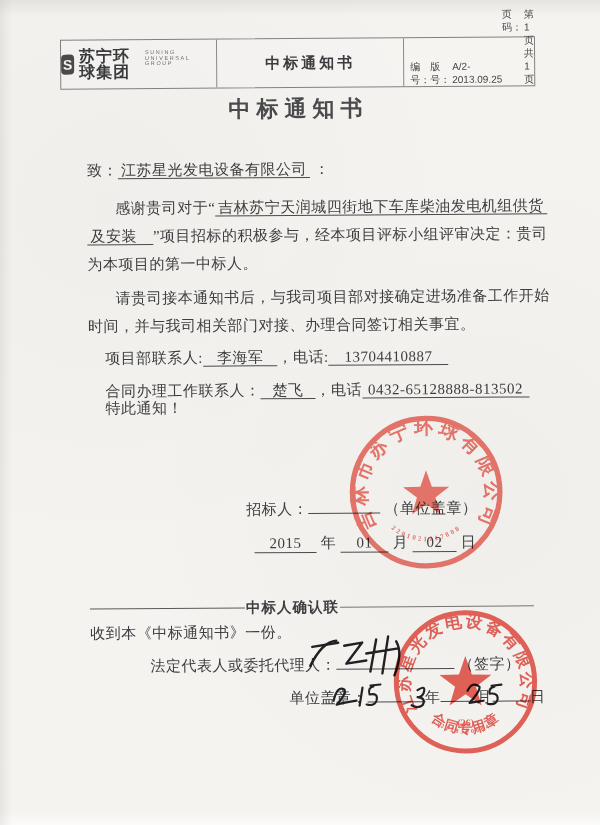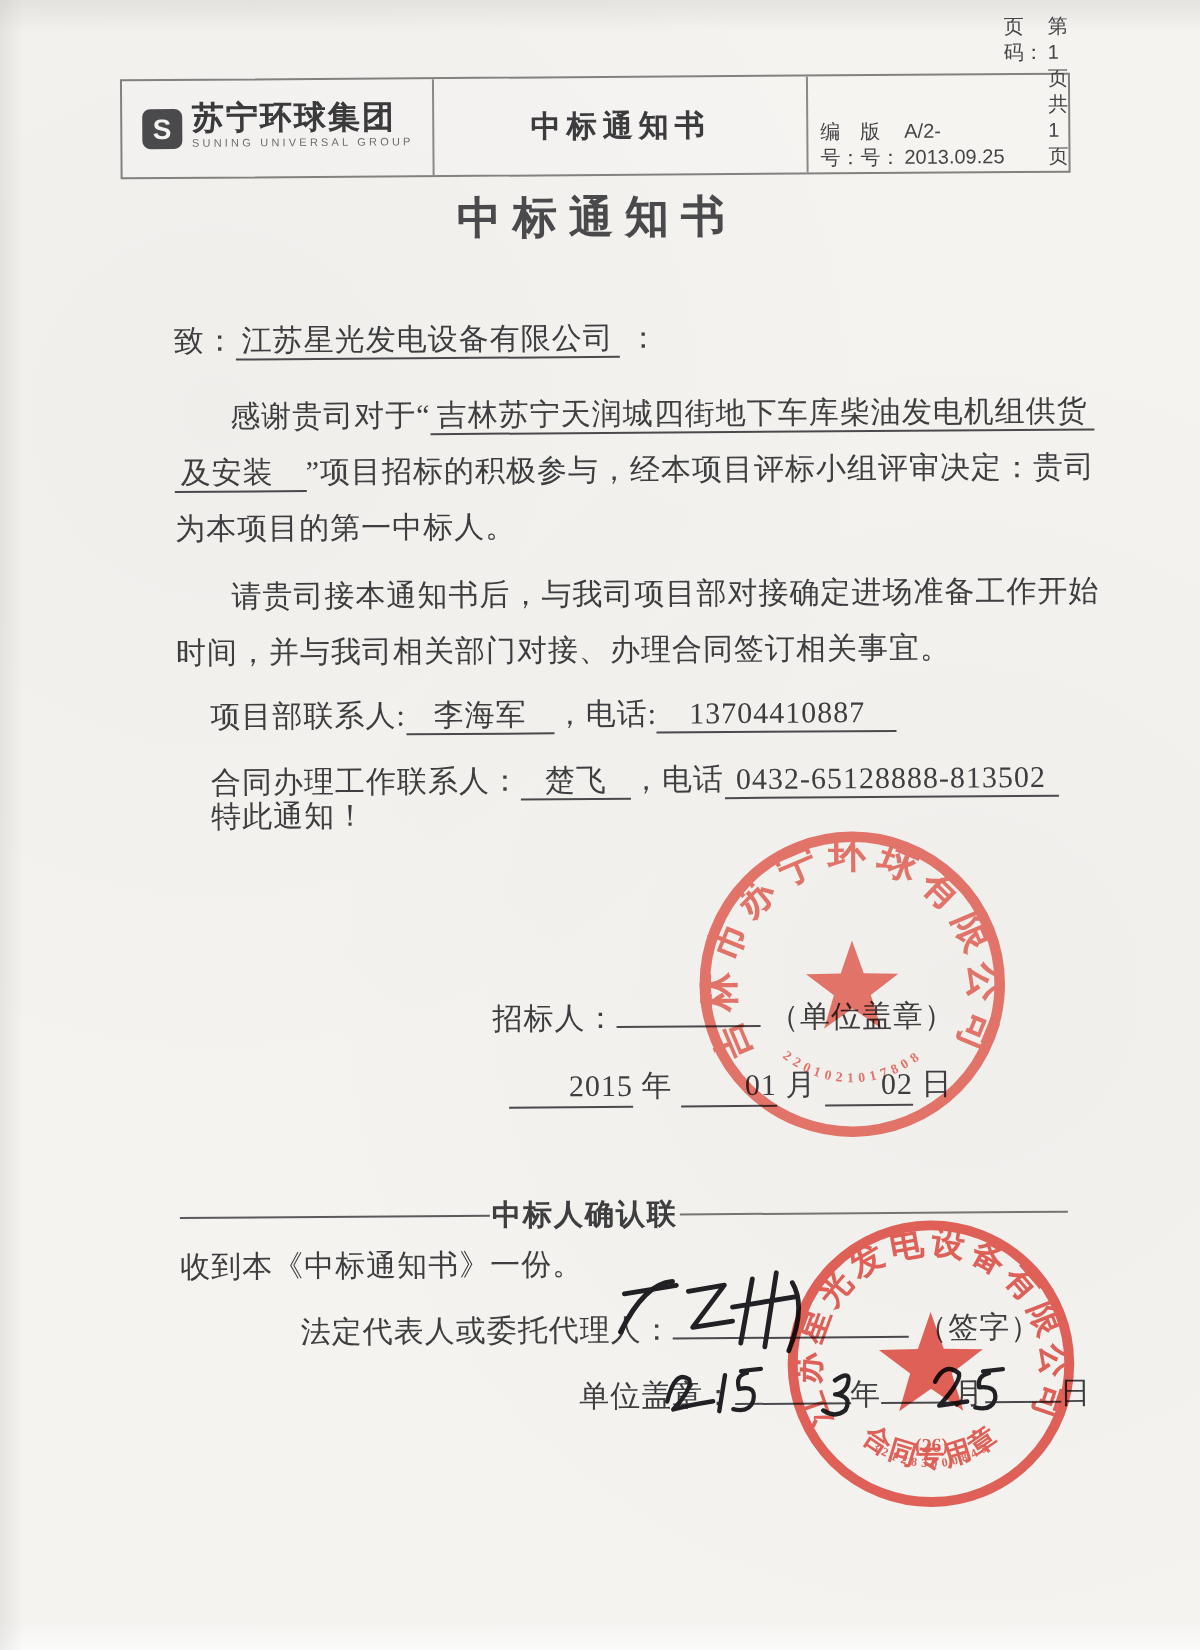--- a/index.html
+++ b/index.html
@@ -17,36 +17,36 @@
       radial-gradient(circle at 80% 60%, rgba(0,0,0,0.018), transparent 50%),
       linear-gradient(180deg, rgba(190,188,184,0.28) 0px, rgba(190,188,184,0) 16px),
       linear-gradient(90deg, rgba(180,178,174,0.22) 0px, rgba(180,178,174,0) 12px),
       linear-gradient(0deg, rgba(252,252,251,0.9) 0px, rgba(252,252,251,0) 14px);
   }
   .content{position:absolute;inset:0;transform:rotate(-0.4deg);transform-origin:50% 40%;}
 
   .line{position:absolute;white-space:nowrap;font-size:15px;color:#3e3e40;letter-spacing:0.5px;}
   .u{border-bottom:1.4px solid #4a4a4c;padding:0 3px;}
   .blank{display:inline-block;border-bottom:1.4px solid #4a4a4c;height:15px;vertical-align:baseline;}
-  .num{display:inline-block;text-align:right;border-bottom:1.4px solid #4a4a4c;}
+  .num{display:inline-block;text-align:center;border-bottom:1.4px solid #4a4a4c;}
 
   
   .hdr{position:absolute;left:62px;top:38px;width:473px;height:48px;
        border:1.5px solid #82817f;display:flex;background:rgba(255,255,255,0.12);}
   .hdr .cell{box-sizing:border-box;display:flex;align-items:center;justify-content:center;}
   .hdr .c-logo{width:161px;border-right:1.2px solid #8a8987;flex-direction:row;gap:5px;}
   .hdr .c-title{width:192px;border-right:1.2px solid #8a8987;font-size:15px;font-weight:bold;
        letter-spacing:3px;color:#3c3c3e;}
   .hdr .c-meta{flex:1;align-items:flex-end;justify-content:center;
        padding-left:6px;font-size:10px;color:#454547;line-height:13px;
        font-family:"Liberation Sans",sans-serif;}
   .logo-mark{width:20px;height:20px;background:#4a4a4c;border-radius:4px;
        display:flex;align-items:center;justify-content:center;color:#f4f3f0;
        font-family:"Liberation Sans",sans-serif;font-weight:bold;font-size:14px;}
-  .logo-txt{display:flex;flex-direction:column;line-height:1;}
+  .logo-txt{display:flex;flex-direction:row;line-height:1;}
   .logo-cn{font-size:16px;font-weight:bold;color:#3a3a3c;letter-spacing:1px;}
   .logo-en{font-size:5.5px;color:#6b6b6d;letter-spacing:1.6px;margin-top:2px;
        font-family:"Liberation Sans",sans-serif;}
   .meta-row{display:flex;gap:2px;}
 
   .doc-title{position:absolute;left:0;top:94px;width:600px;text-align:center;
        font-size:22px;font-weight:600;letter-spacing:6px;color:#4a4a4c;}
 
   .sep{position:absolute;top:598px;left:88px;width:444px;display:flex;align-items:center;color:#3e3e40;}
   .sep .hr{height:0;border-top:1.5px solid #5a5a5c;}

